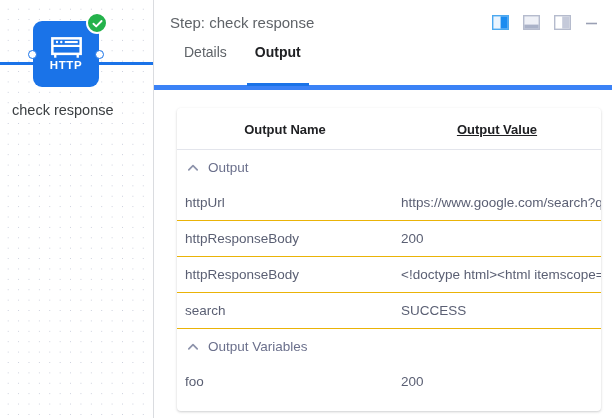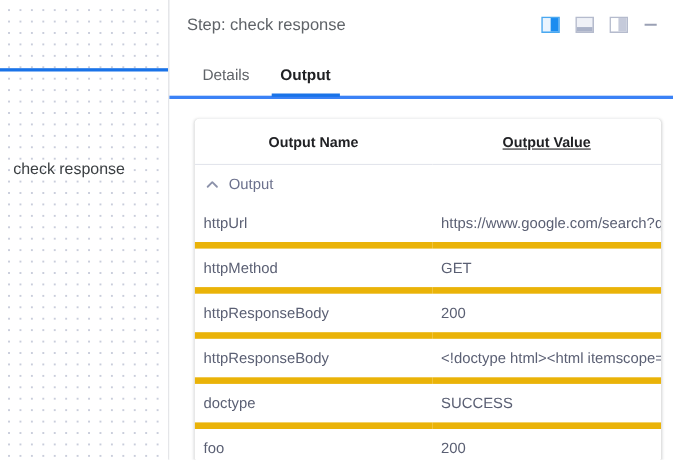--- a/index.html
+++ b/index.html
@@ -65,21 +65,20 @@
     display: flex; align-items: center; justify-content: center;
   }
   .status-badge svg { width: 13px; height: 13px; display: block; }
   .node-label {
     position: absolute;
     left: 12px; top: 102px;
     width: 140px;
     font-size: 14.5px;
     color: #3c4043;
     white-space: nowrap;
-    margin-top: 44px;
   }
 
   
   .panel {
     position: relative;
     width: 459px; height: 418px;
     background: #ffffff;
     border-left: 1px solid #dadce0;
     flex: 0 0 459px;
     display: flex; flex-direction: column;
@@ -106,24 +105,24 @@
   .layout-icon {
     width: 17px; height: 15px;
     display: block;
     cursor: pointer;
   }
   .minimize-icon { width: 13px; height: 13px; display: block; cursor: pointer; }
 
   .tabs {
     position: relative;
     height: 46px;
-    display: flex; align-items: flex-end;
+    display: flex; 
     gap: 0;
     padding-left: 16px;
-    border-bottom: 3px solid #3b82f6;
+    border-bottom: 5px solid #3b82f6;
     flex: 0 0 46px;
   }
   .tab {
     position: relative;
     padding: 0 14px 11px 14px;
     font-size: 14px;
     color: #5f6368;
     cursor: pointer;
     white-space: nowrap;
   }
@@ -165,21 +164,21 @@
     color: #202124;
     padding: 14px 8px 12px 8px;
     border-bottom: 1px solid #e3e5ec;
   }
   th.col-name { width: 216px; padding-left: 10px; }
   th.col-value { width: auto; text-decoration: underline; }
   table.out-table td {
     font-size: 13.5px;
     color: #5a5f73;
     padding: 10px 8px 10px 8px;
-    border-bottom: 6px solid #eab308;
+    border-bottom: 1px solid #eab308;
     overflow: hidden;
     text-overflow: clip;
   }
   tr.group-row td {
     padding-left: 10px;
     border-bottom: none;
   }
   tr.group-row td.group-cell { color: #6b708c; }
   .group-inner { display: flex; align-items: center; gap: 9px; }
   .chevron { width: 12px; height: 12px; display: block; flex: 0 0 12px; }
@@ -189,20 +188,45 @@
   tr.last-row td { border-bottom: none; }
 </style>
 </head>
 <body>
 
 <div id="app">
 
   <div class="canvas">
     <div class="edge-line"></div>
 
+    <div class="node-wrap">
+      <div class="node-box">
+        <span class="node-glyph">
+          <svg viewBox="0 0 32 23" xmlns="http://www.w3.org/2000/svg">
+            <rect x="1.4" y="1.4" width="29.2" height="16" fill="none" stroke="#ffffff" stroke-width="2.6"></rect>
+            <line x1="1.4" y1="9.2" x2="30.6" y2="9.2" stroke="#ffffff" stroke-width="2.2"></line>
+            <circle cx="6.2" cy="5.2" r="1.25" fill="#ffffff"></circle>
+            <circle cx="10.6" cy="5.2" r="1.25" fill="#ffffff"></circle>
+            <rect x="14.2" y="4.1" width="13.4" height="2.2" fill="#ffffff"></rect>
+            <line x1="4.4" y1="17.4" x2="4.4" y2="21.4" stroke="#ffffff" stroke-width="2.4"></line>
+            <line x1="27.6" y1="17.4" x2="27.6" y2="21.4" stroke="#ffffff" stroke-width="2.4"></line>
+          </svg>
+        </span>
+        <span class="node-kind">HTTP</span>
+
+        <span class="port in"></span>
+        <span class="port out"></span>
+
+        <span class="status-badge">
+          <svg viewBox="0 0 16 16" xmlns="http://www.w3.org/2000/svg">
+            <path d="M3 8.3 L6.4 11.6 L13 4.9" fill="none" stroke="#ffffff" stroke-width="2.3" stroke-linecap="round" stroke-linejoin="round"></path>
+          </svg>
+        </span>
+      </div>
+    </div>
 
     <div class="node-label">check response</div>
   </div>
 
   <div class="panel">
 
     <div class="panel-header">
       <div class="panel-title">Step: check response</div>
 
       <div class="header-actions">
@@ -259,36 +283,44 @@
                   <span class="group-label">Output</span>
                 </span>
               </td>
             </tr>
 
             <tr>
               <td class="name-cell">httpUrl</td>
               <td class="value-cell">https://www.google.com/search?q=</td>
             </tr>
             <tr>
-              <td class="name-cell">httpMethod</td>
-              <td class="value-cell">GET</td>
-            </tr>
-            <tr>
               <td class="name-cell">httpResponseBody</td>
               <td class="value-cell">200</td>
             </tr>
             <tr>
               <td class="name-cell">httpResponseBody</td>
               <td class="value-cell">&lt;!doctype html&gt;&lt;html itemscope="</td>
             </tr>
             <tr>
-              <td class="name-cell">doctype</td>
+              <td class="name-cell">search</td>
               <td class="value-cell">SUCCESS</td>
             </tr>
 
+            <tr class="group-row">
+              <td class="group-cell" colspan="2">
+                <span class="group-inner">
+                  <span class="chevron">
+                    <svg viewBox="0 0 12 12" xmlns="http://www.w3.org/2000/svg">
+                      <path d="M1.8 7.8 L6 3.6 L10.2 7.8" fill="none" stroke="#8d93ab" stroke-width="1.7" stroke-linecap="round" stroke-linejoin="round"></path>
+                    </svg>
+                  </span>
+                  <span class="group-label">Output Variables</span>
+                </span>
+              </td>
+            </tr>
 
             <tr class="last-row">
               <td class="name-cell">foo</td>
               <td class="value-cell">200</td>
             </tr>
 
           </tbody>
         </table>
       </div>
     </div>

